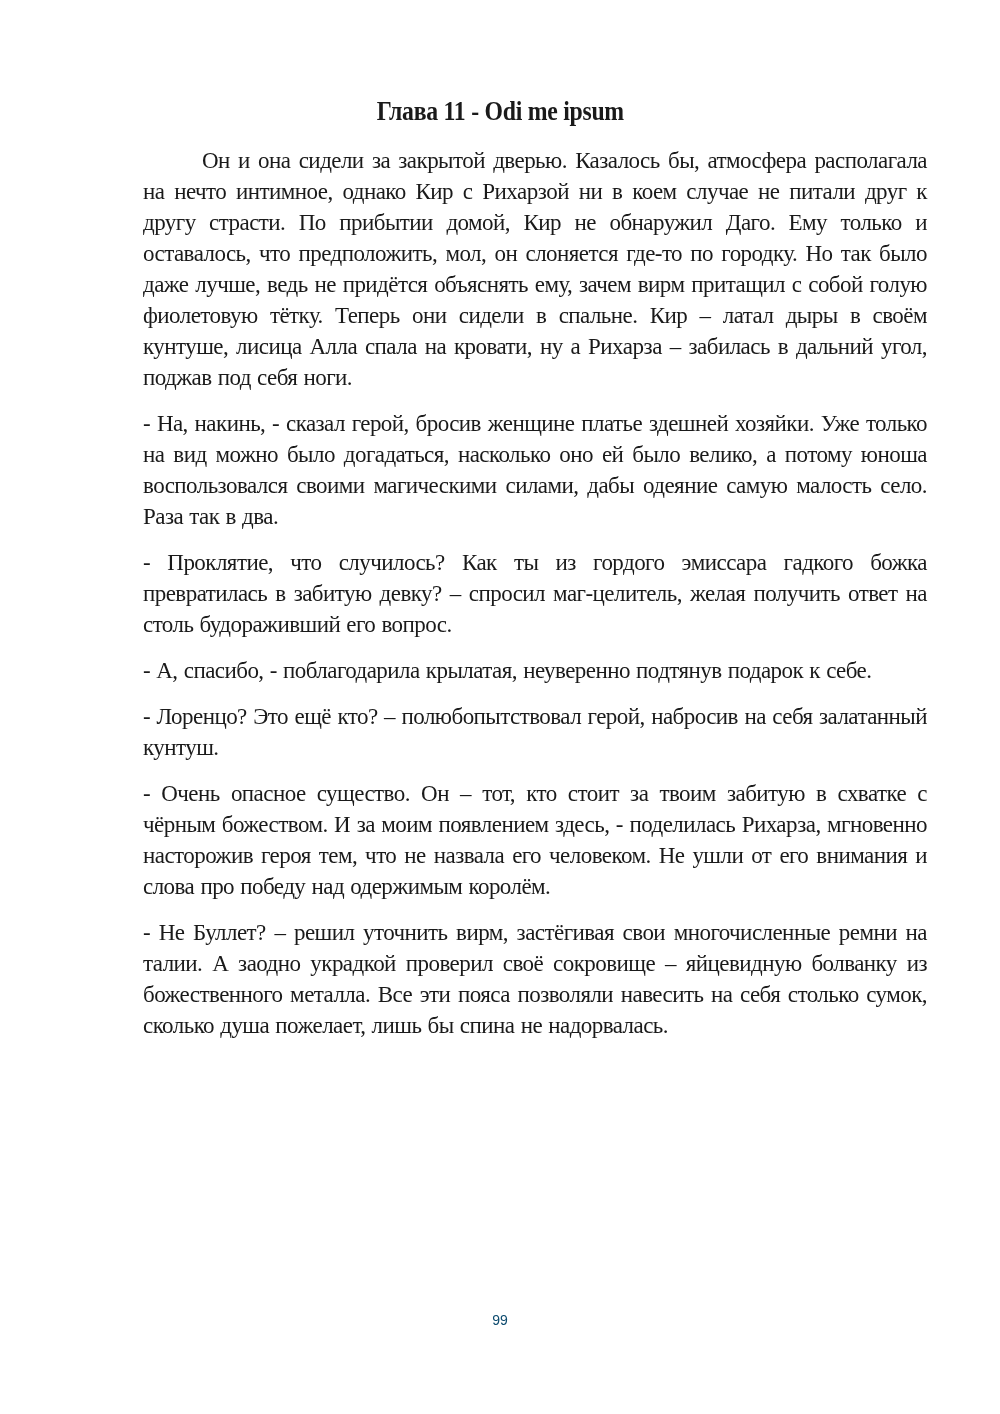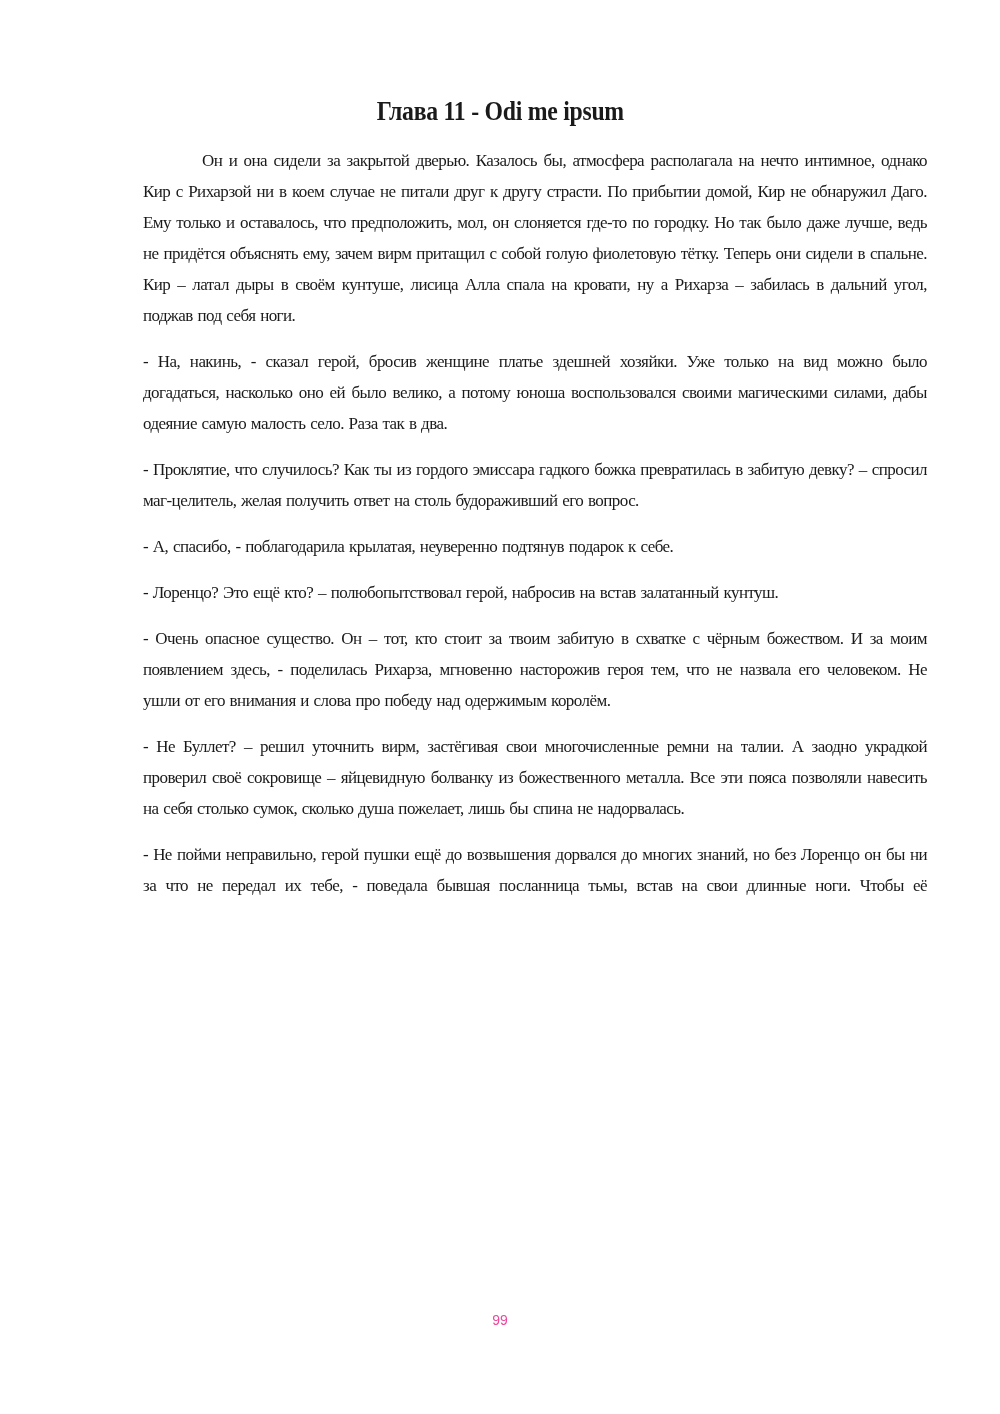--- a/index.html
+++ b/index.html
@@ -13,45 +13,44 @@
     position: absolute; left: 0; width: 1000px; top: 93px;
     text-align: center; font-weight: bold; font-size: 27px; line-height: 36px;
     letter-spacing: -0.3px;
   }
   .title span { display: inline-block; transform: scaleX(0.88); transform-origin: center; }
   .body-text {
     position: absolute; left: 143px; width: 784px; top: 145px;
   }
   .para {
     margin: 0 0 15px 0;
-    font-size: 17px; line-height: 31px;
+    font-size: 23px; line-height: 31px;
     text-align: justify;
     letter-spacing: -0.55px;
     word-spacing: 1px;
   }
   .para.indent { text-indent: 59px; }
   .page-number {
     position: absolute; left: 0; width: 1000px; top: 1312px;
     text-align: center; font-family: "Liberation Sans", sans-serif;
-    font-size: 14px; color: #ec4899;
+    font-size: 14px; color: #0c4a6e;
   }
 </style>
 </head>
 <body>
 
 <div class="page">
   <h1 class="title" style="margin:0;">
     <span>Глава 11 - Odi me ipsum</span>
   </h1>
 
   <div class="body-text">
     <p class="para indent">Он и она сидели за закрытой дверью. Казалось бы, атмосфера располагала на нечто интимное, однако Кир с Рихарзой ни в коем случае не питали друг к другу страсти. По прибытии домой, Кир не обнаружил Даго. Ему только и оставалось, что предположить, мол, он слоняется где-то по городку. Но так было даже лучше, ведь не придётся объяснять ему, зачем вирм притащил с собой голую фиолетовую тётку. Теперь они сидели в спальне. Кир – латал дыры в своём кунтуше, лисица Алла спала на кровати, ну а Рихарза – забилась в дальний угол, поджав под себя ноги.</p>
     <p class="para">- На, накинь, - сказал герой, бросив женщине платье здешней хозяйки. Уже только на вид можно было догадаться, насколько оно ей было велико, а потому юноша воспользовался своими магическими силами, дабы одеяние самую малость село. Раза так в два.</p>
     <p class="para">- Проклятие, что случилось? Как ты из гордого эмиссара гадкого божка превратилась в забитую девку? – спросил маг-целитель, желая получить ответ на столь будораживший его вопрос.</p>
     <p class="para">- А, спасибо, - поблагодарила крылатая, неуверенно подтянув подарок к себе.</p>
-    <p class="para">- Лоренцо? Это ещё кто? – полюбопытствовал герой, набросив на встав залатанный кунтуш.</p>
+    <p class="para">- Лоренцо? Это ещё кто? – полюбопытствовал герой, набросив на себя залатанный кунтуш.</p>
     <p class="para">- Очень опасное существо. Он – тот, кто стоит за твоим забитую в схватке с чёрным божеством. И за моим появлением здесь, - поделилась Рихарза, мгновенно насторожив героя тем, что не назвала его человеком. Не ушли от его внимания и слова про победу над одержимым королём.</p>
     <p class="para">- Не Буллет? – решил уточнить вирм, застёгивая свои многочисленные ремни на талии. А заодно украдкой проверил своё сокровище – яйцевидную болванку из божественного металла. Все эти пояса позволяли навесить на себя столько сумок, сколько душа пожелает, лишь бы спина не надорвалась.</p>
-    <p class="para" style="text-align-last: justify;">- Не пойми неправильно, герой пушки ещё до возвышения дорвался до многих знаний, но без Лоренцо он бы ни за что не передал их тебе, - поведала бывшая посланница тьмы, встав на свои длинные ноги. Чтобы её</p>
   </div>
 
   <div class="page-number">99</div>
 </div>
 
 </body></html>

